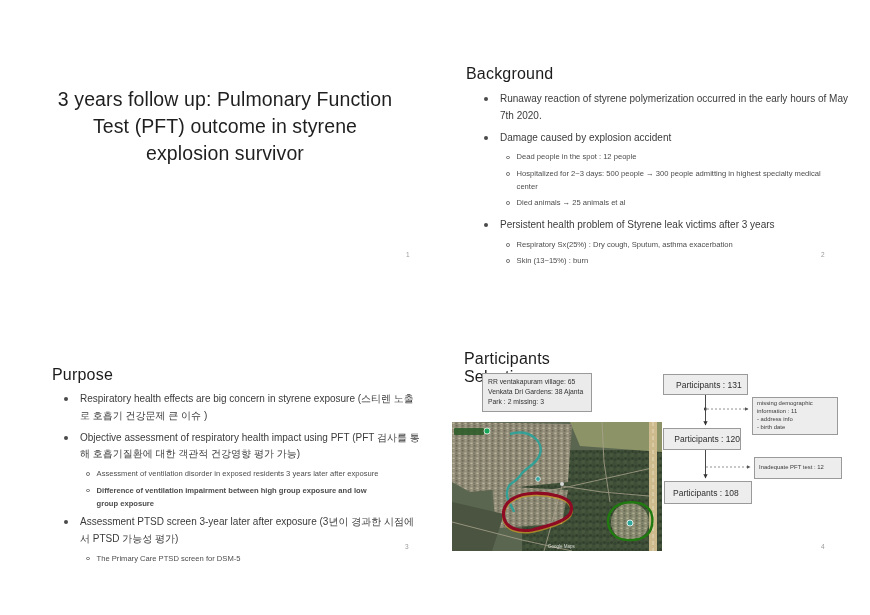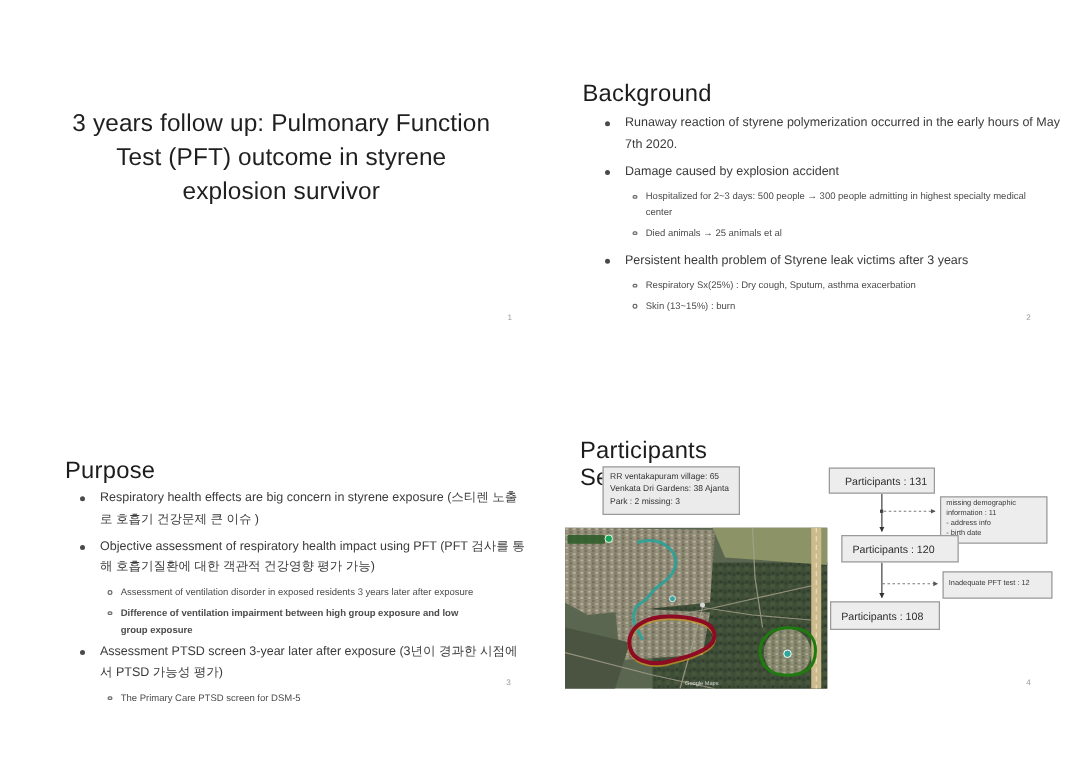--- a/index.html
+++ b/index.html
@@ -9,21 +9,21 @@
     -webkit-font-smoothing:antialiased;overflow:hidden;
   }
   .slide{position:absolute;}
   
   .title-block{
     position:absolute;left:52px;top:86px;width:346px;
     font-size:19.5px;line-height:1.38;color:#1f1f1f;text-align:center;
     letter-spacing:0.1px;
   }
   
-  .h-heading{position:absolute;font-size:19px;color:#1c1c1c;letter-spacing:0.2px;}
+  .h-heading{position:absolute;font-size:16px;color:#1c1c1c;letter-spacing:0.2px;}
   
   .blist{position:absolute;}
   .bl1{display:flex;gap:12px;font-size:10px;color:#3b3b3b;line-height:1.68;margin-bottom:5px;}
   .bl1 .dot{flex:0 0 auto;width:4px;height:4px;border-radius:50%;background:#4a4a4a;margin-top:6px;}
   .bl2{display:flex;gap:7px;margin-left:22px;font-size:7.6px;color:#4c4c4c;line-height:1.7;margin-bottom:3.5px;}
   .bl2 .ring{flex:0 0 auto;width:3.6px;height:3.6px;border-radius:50%;border:1px solid #6a6a6a;margin-top:4.2px;box-sizing:border-box;}
   
   .pagenum{position:absolute;font-size:6.5px;color:#9a9a9a;}
   
   .villages-box{
@@ -56,20 +56,24 @@
 <div class="slide">
   <div class="h-heading" style="left:466px;top:65px;">Background</div>
   <div class="blist" style="left:484px;top:91px;width:372px;">
     <div class="bl1">
         <span class="dot"></span>
         <span>Runaway reaction of styrene polymerization occurred in the early hours of May 7th 2020.</span>
       </div>
     <div class="bl1">
         <span class="dot"></span>
         <span>Damage caused by explosion accident</span>
+      </div>
+    <div class="bl2">
+        <span class="ring"></span>
+        <span>Dead people in the spot : 12 people</span>
       </div>
     <div class="bl2" style="width:330px;">
         <span class="ring"></span>
         <span>Hospitalized for 2~3 days: 500 people → 300 people admitting in highest specialty medical center</span>
       </div>
     <div class="bl2">
         <span class="ring"></span>
         <span>Died animals → 25 animals et al</span>
       </div>
     <div class="bl1" style="margin-top:7px;">
@@ -192,21 +196,21 @@
       <line x1="46" y1="99" x2="90" y2="99" stroke="#777" stroke-width="0.8" stroke-dasharray="2 2" marker-end="url(#ahg)"></line>
     </svg>
     <div class="pbox" style="left:3px;top:6px;width:85px;height:21px;padding-left:12px;">
       <span>Participants : 131</span>
     </div>
     <div class="sbox" style="left:92px;top:29px;width:86px;">
       <span class="line">missing demographic information : 11</span>
       <span class="line">- address info</span>
       <span class="line">- birth date</span>
     </div>
-    <div class="pbox" style="left:13px;top:60px;width:94px;height:22px;">
+    <div class="pbox" style="left:3px;top:60px;width:78px;height:22px;justify-content:flex-end;">
       <span>Participants : 120</span>
     </div>
     <div class="sbox center" style="left:94px;top:89px;width:88px;height:22px;">
       <span>Inadequate PFT test : 12</span>
     </div>
     <div class="pbox" style="left:4px;top:113px;width:88px;height:23px;">
       <span>Participants : 108</span>
     </div>
   </div>
 

